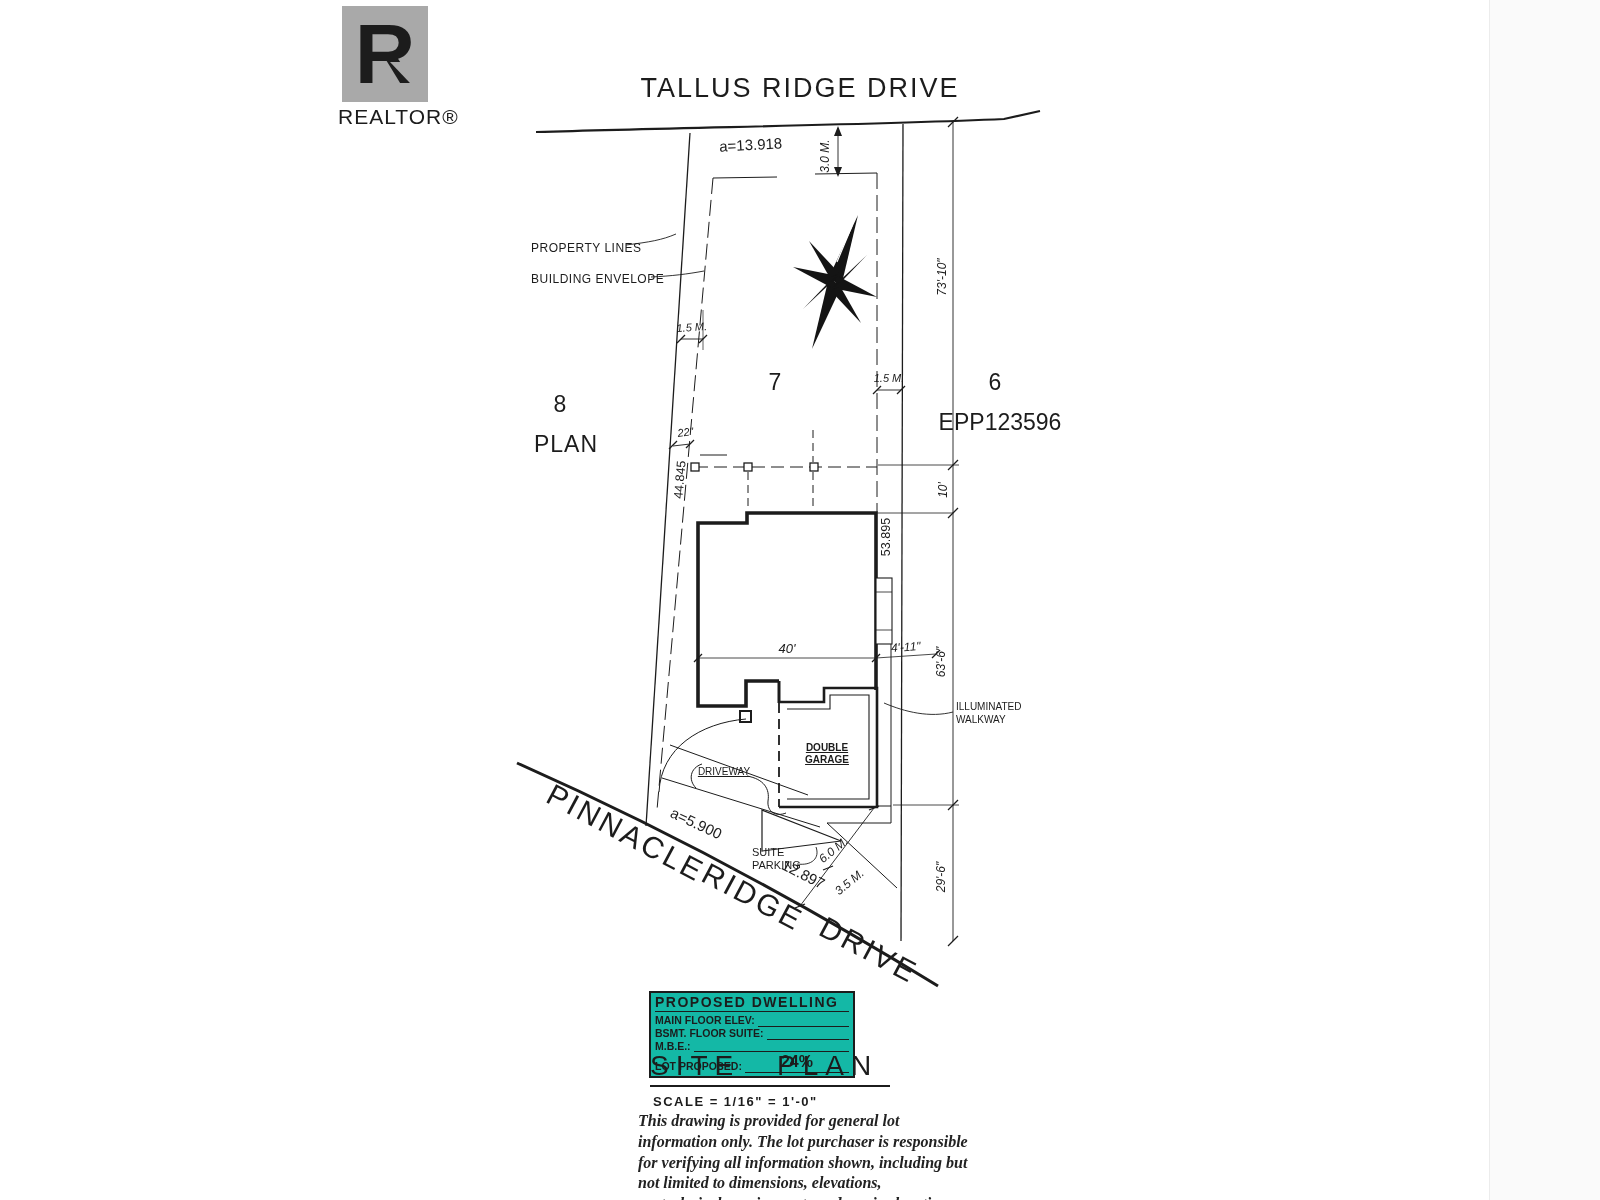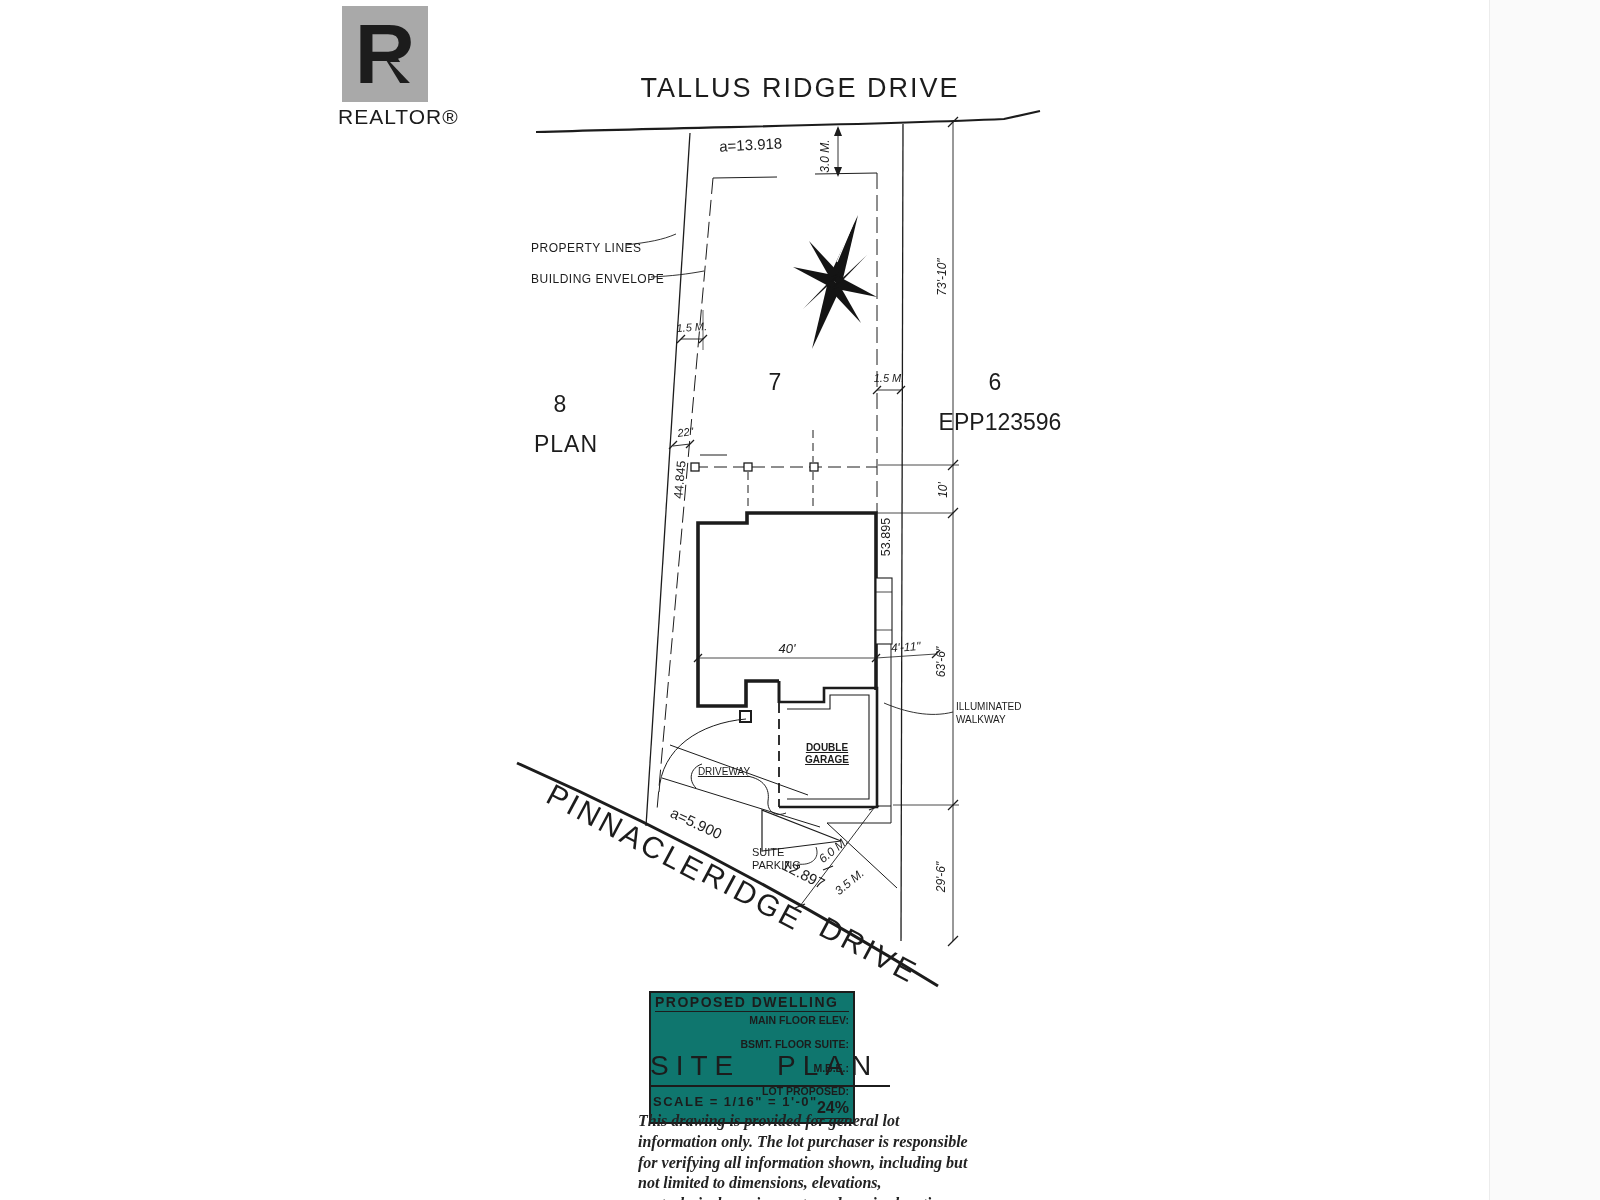--- a/index.html
+++ b/index.html
@@ -3,24 +3,24 @@
 <meta charset="utf-8">
 <style>
   html,body{margin:0;padding:0;background:#fff;}
   #canvas{position:relative;width:1600px;height:1200px;background:#ffffff;overflow:hidden;
           font-family:"Liberation Sans",sans-serif;color:#1c1c1c;}
   svg text{font-family:"Liberation Sans",sans-serif;fill:#1c1c1c;}
   .rightband{position:absolute;top:0;right:0;width:110px;height:1200px;background:#fafafa;
              border-left:1px solid #ececec;}
   
   .tbl{position:absolute;left:649px;top:991px;width:194px;border:2px solid #1c1c1c;
-       padding:1px 4px 3px 4px;font-weight:bold;background:#0f766e;}
+       padding:1px 4px 3px 4px;font-weight:bold;background:#14b8a6;}
   .tbl-title{font-size:14px;letter-spacing:1.5px;border-bottom:1.6px solid #1c1c1c;
              padding-bottom:1px;margin-bottom:2px;white-space:nowrap;}
-  .tbl-row{display:flex;align-items:flex-end;font-size:10.5px;line-height:1.22;white-space:nowrap;flex-direction:column;}
+  .tbl-row{display:flex;align-items:flex-end;font-size:10.5px;line-height:1.22;white-space:nowrap;}
   .tbl-row .blank{flex:1;border-bottom:1px solid #1c1c1c;margin-left:3px;text-align:center;
                   font-size:16px;min-height:10px;}
   .siteplan-title{position:absolute;left:650px;top:1050px;font-size:28px;letter-spacing:7px;
                   word-spacing:22px;border-bottom:2.5px solid #1c1c1c;padding:0 12px 3px 0;
                   white-space:nowrap;}
   .siteplan-scale{position:absolute;left:653px;top:1094px;font-size:13px;letter-spacing:1.5px;
                   font-weight:bold;white-space:nowrap;}
   .disclaimer{position:absolute;left:638px;top:1111px;width:330px;
               font-family:"Liberation Serif",serif;font-style:italic;font-weight:bold;
               font-size:16px;line-height:1.3;color:#222;}

